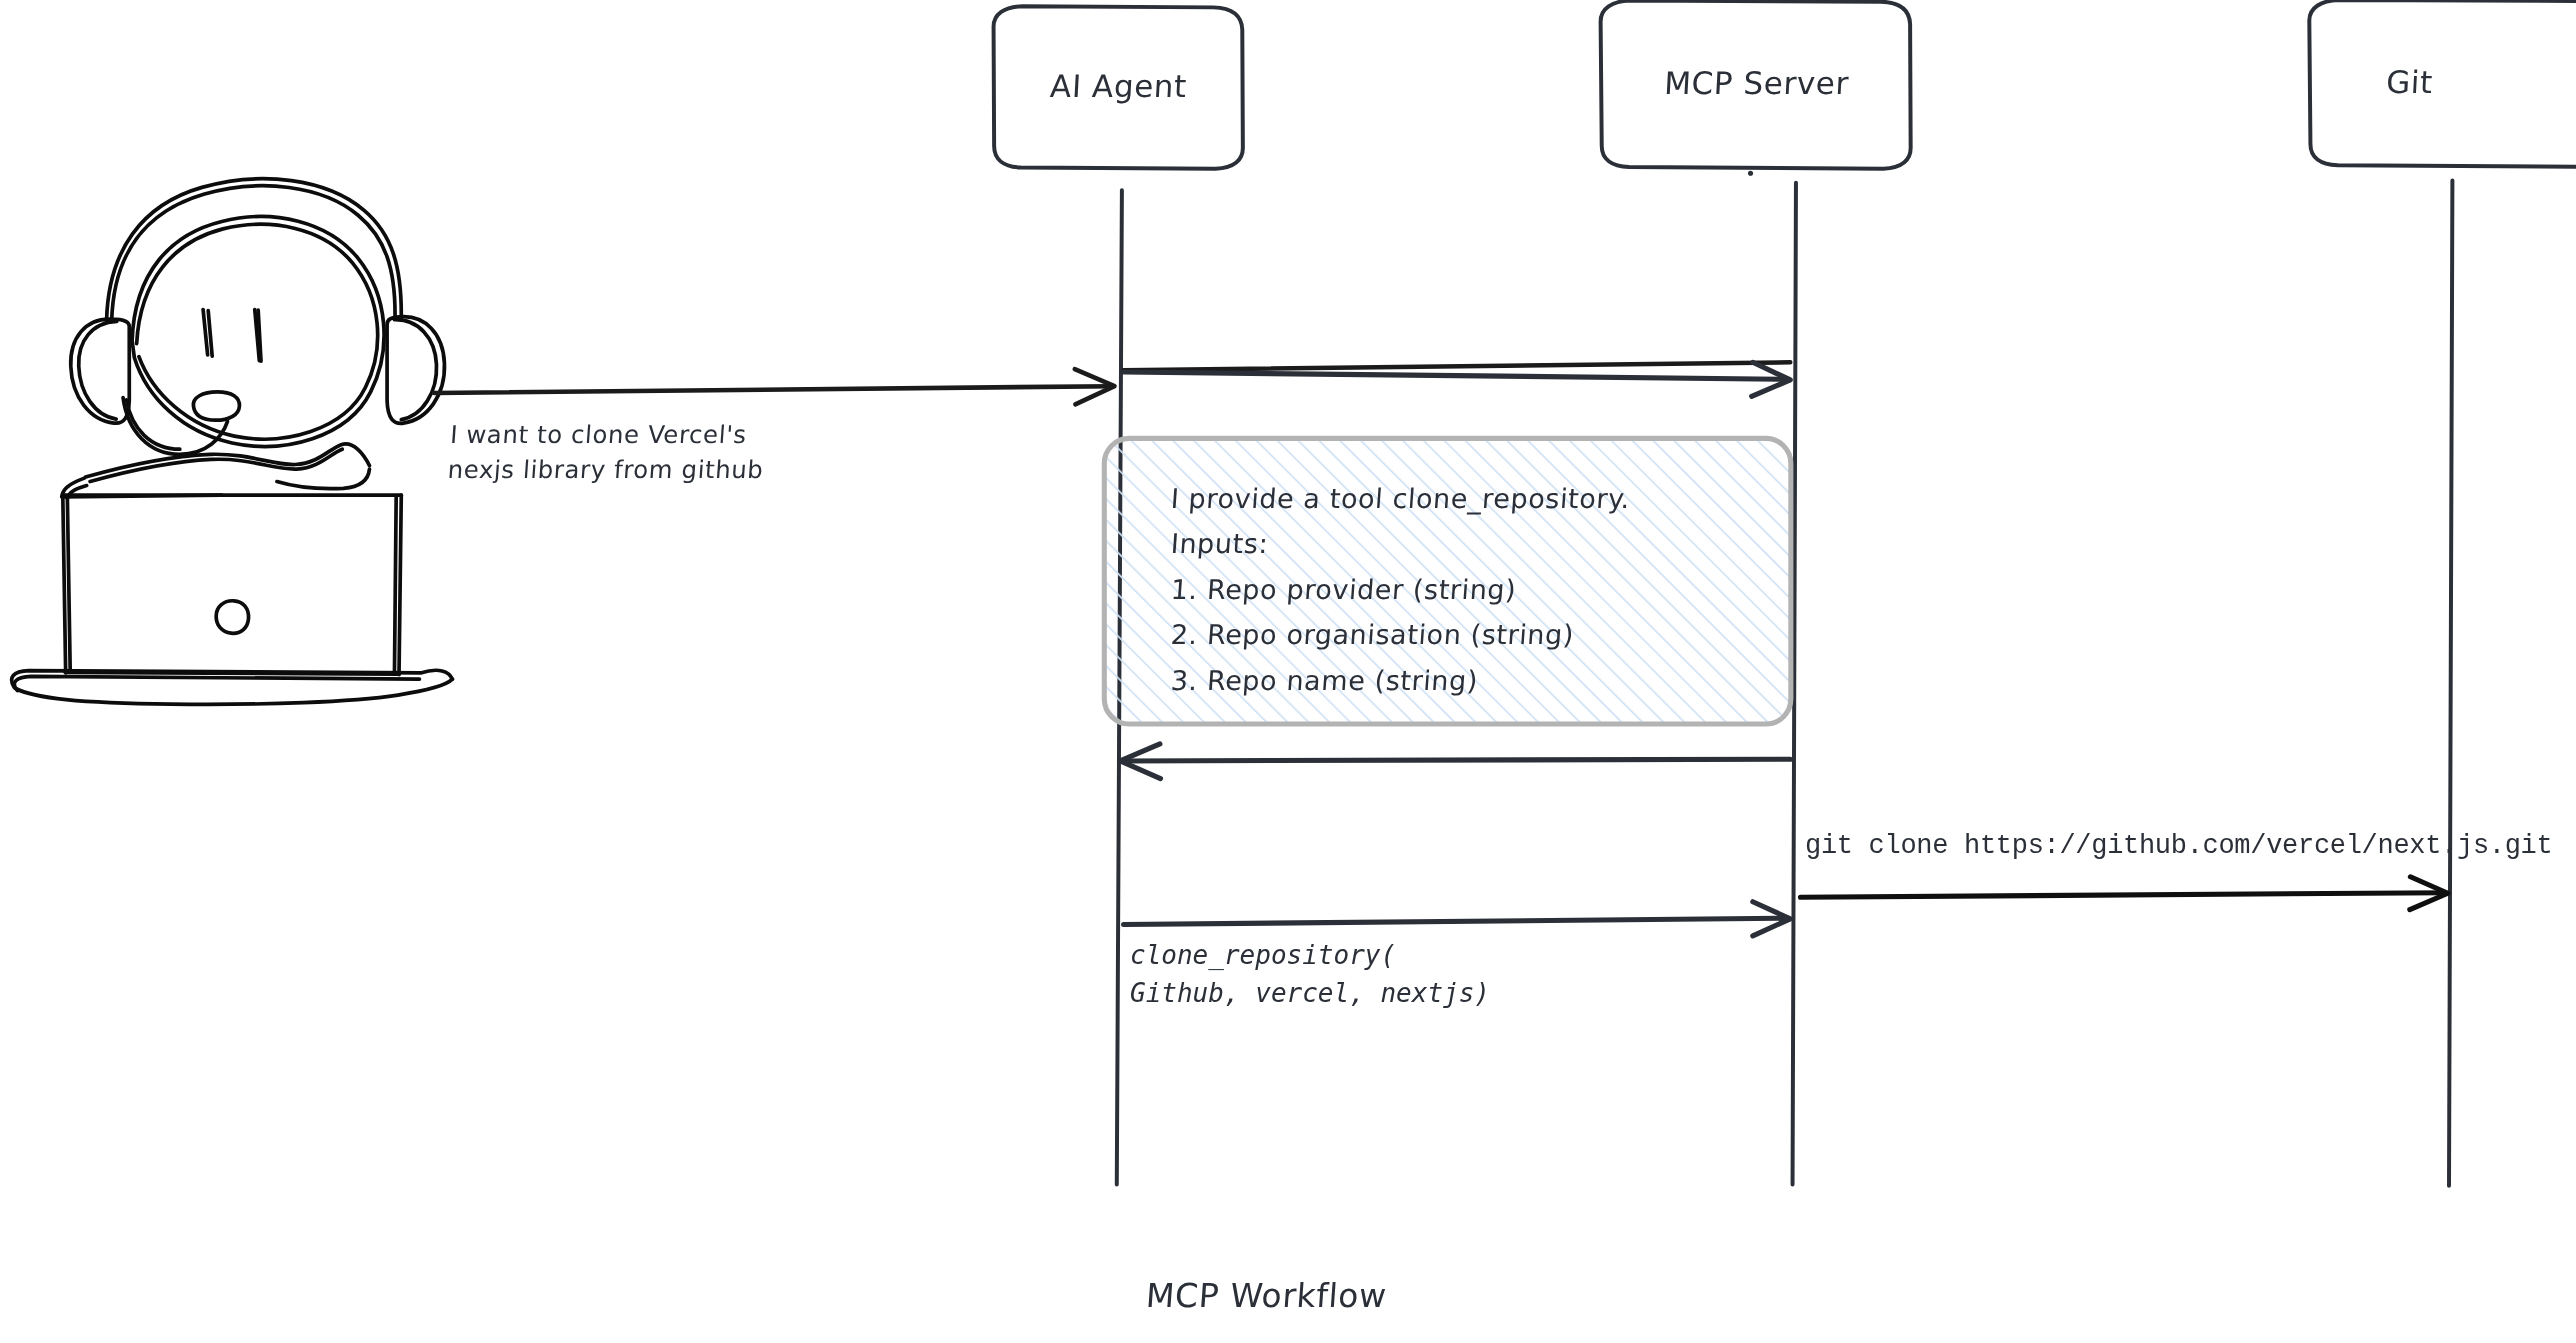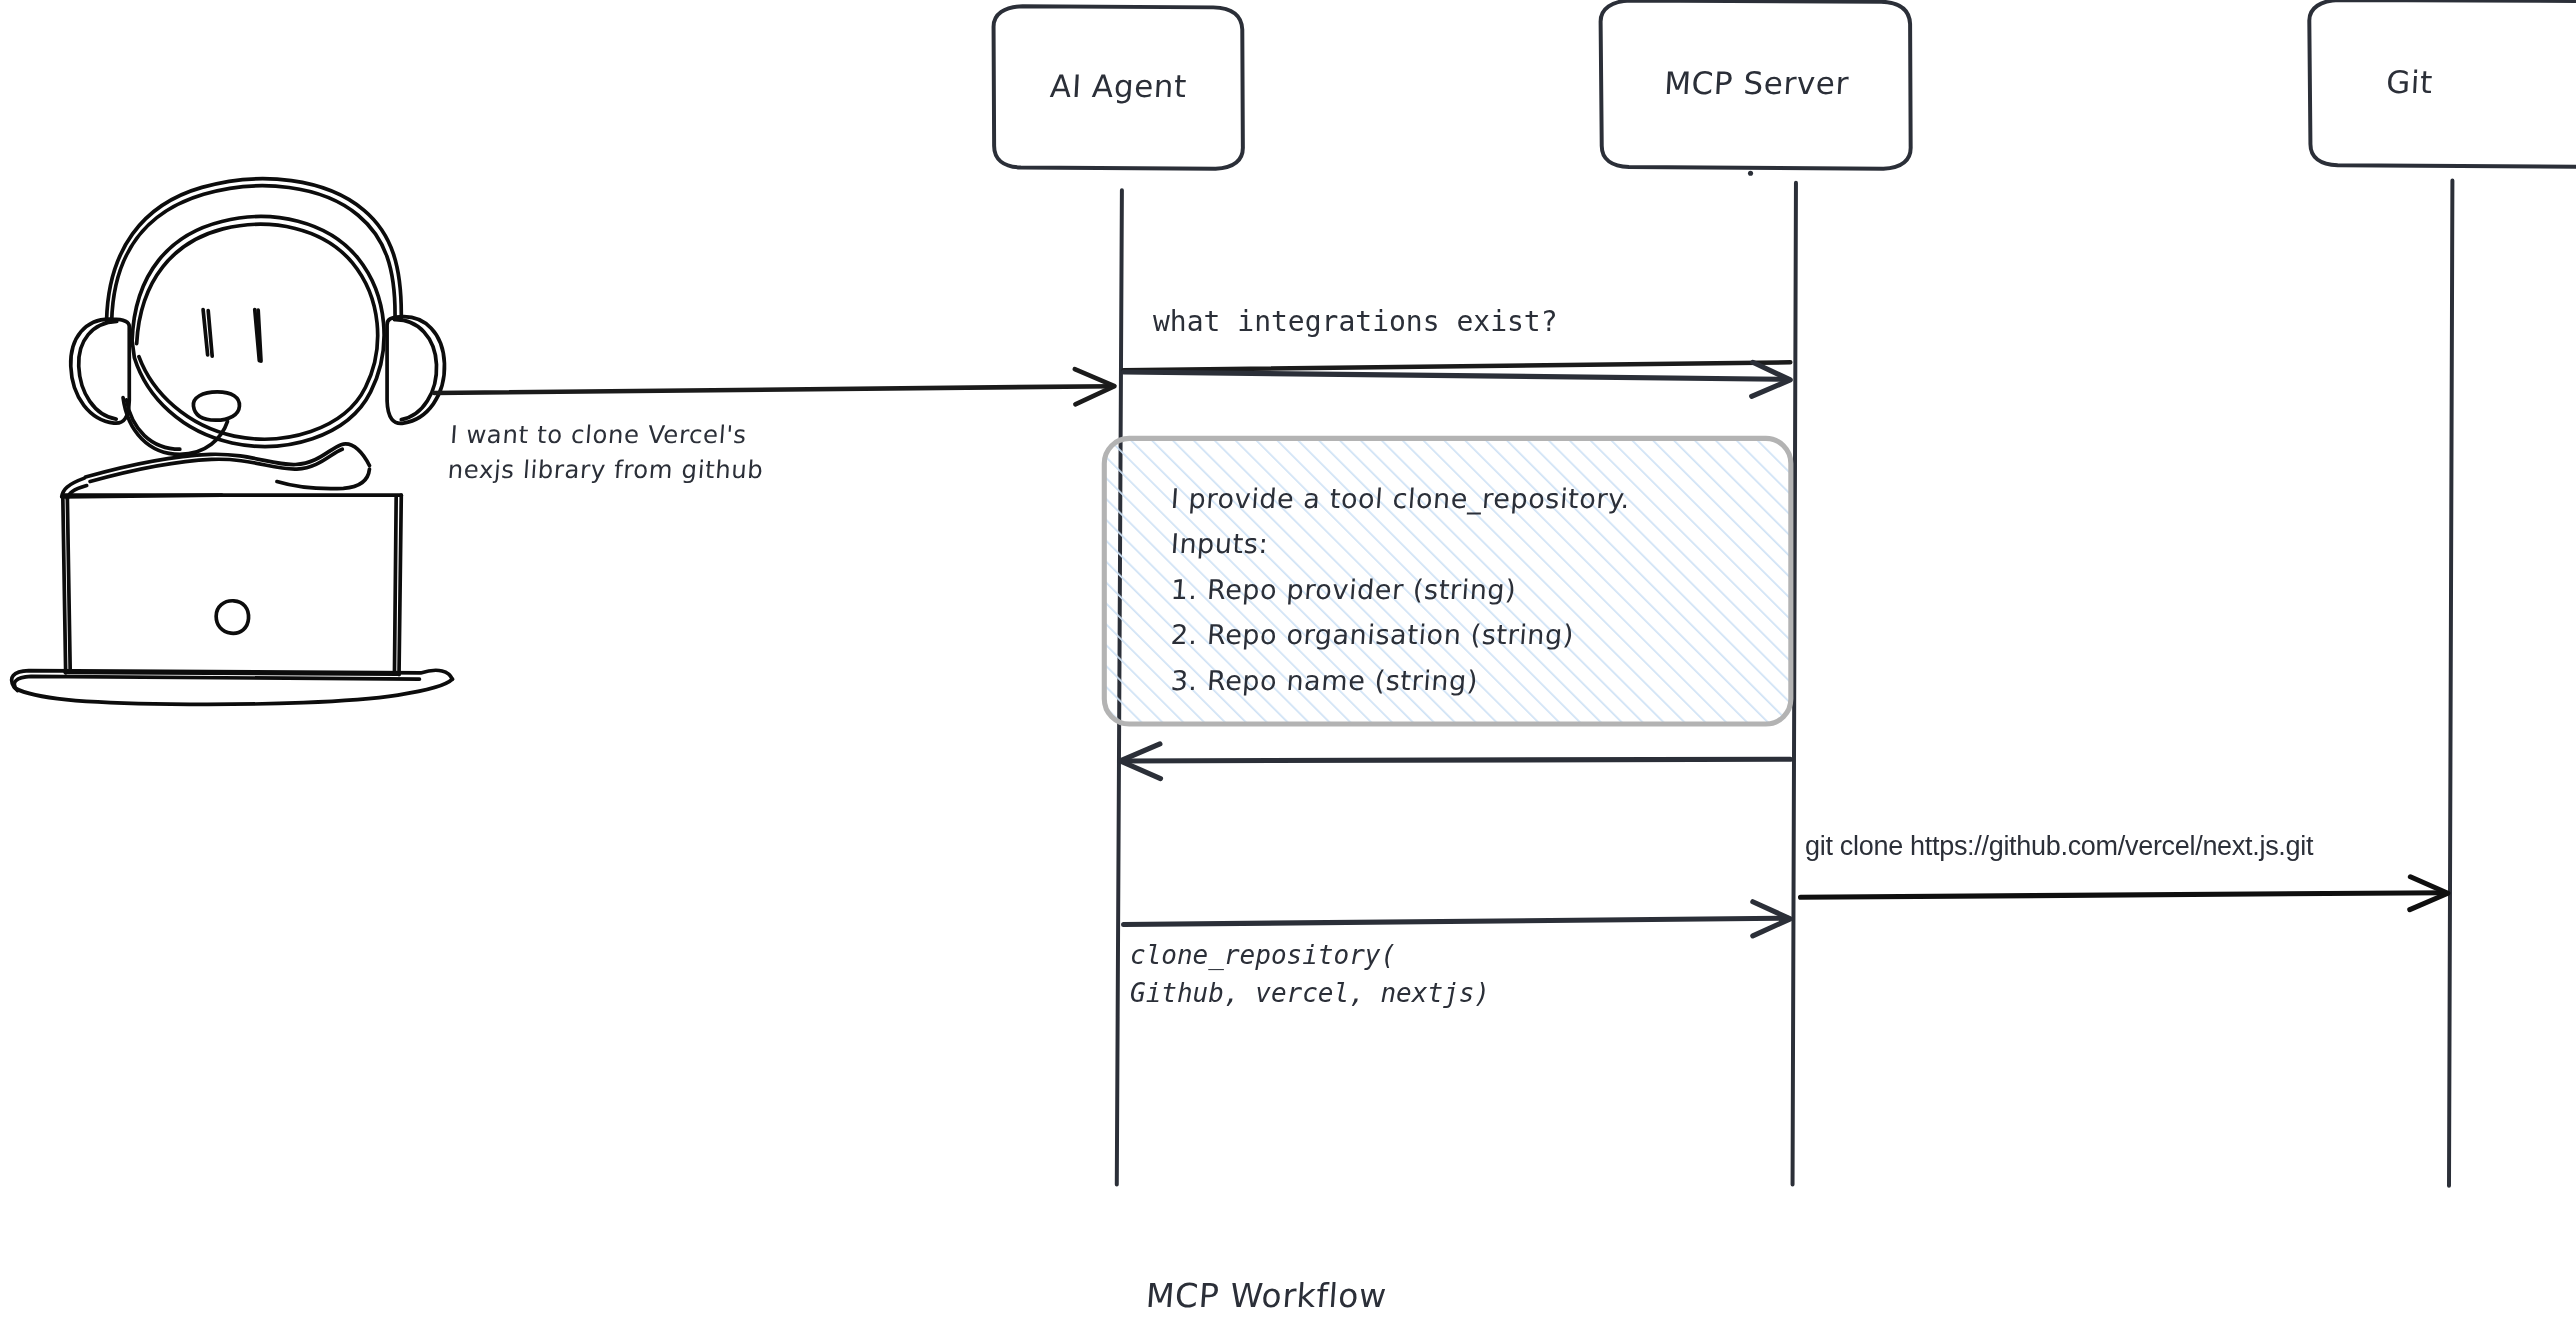--- a/index.html
+++ b/index.html
@@ -35,21 +35,21 @@
     font-family: "DejaVu Sans", sans-serif;
     font-weight: 400;
     letter-spacing: 0.6px;
   }
   
   .mono {
     font-family: "DejaVu Sans Mono", monospace;
     letter-spacing: 0px;
   }
   .cond {
-    font-family: Liberation Sans, sans-serif;
+    font-family: Liberation Mono, monospace;
     letter-spacing: -0.3px;
   }
   .actor-title {
     font-size: 31px;
     text-align: center;
     width: 100%;
     transform: skewX(-3deg);
   }
   .box-label-wrap {
     position: absolute;
@@ -202,21 +202,20 @@
     <div class="lbl hand actor-title" style="position:relative;">MCP Server</div>
   </div>
 
   <div class="box-label-wrap" style="left:2311px; top:0px; width:265px; height:166px;">
     <div class="lbl hand actor-title" style="position:relative; padding-right:68px;">Git</div>
   </div>
 
   <div class="lbl hand user-text" style="left:449px; top:417px; width:432px;">I want to clone Vercel's
 nexjs library from github</div>
 
-  <div class="lbl mono msg-text" style="left:1153px; top:304px;">what integrations exist?</div>
 
   <div class="lbl hand note-text" style="left:1171px; top:480px; width:602px;">I provide a tool clone_repository.</div>
   <div class="lbl hand note-text" style="left:1171px; top:525px; width:602px;">Inputs:</div>
   <div class="lbl hand note-text" style="left:1171px; top:571px; width:602px;">1. Repo provider (string)</div>
   <div class="lbl hand note-text" style="left:1171px; top:616px; width:602px;">2. Repo organisation (string)</div>
   <div class="lbl hand note-text" style="left:1171px; top:662px; width:602px;">3. Repo name (string)</div>
 
   <div class="lbl cond git-text" style="left:1805px; top:829px;">git clone https://github.com/vercel/next.js.git</div>
 
   <div class="lbl mono" style="left:1130px; top:937px; font-size:26px; line-height:1.45;font-style:italic;">clone_repository(

